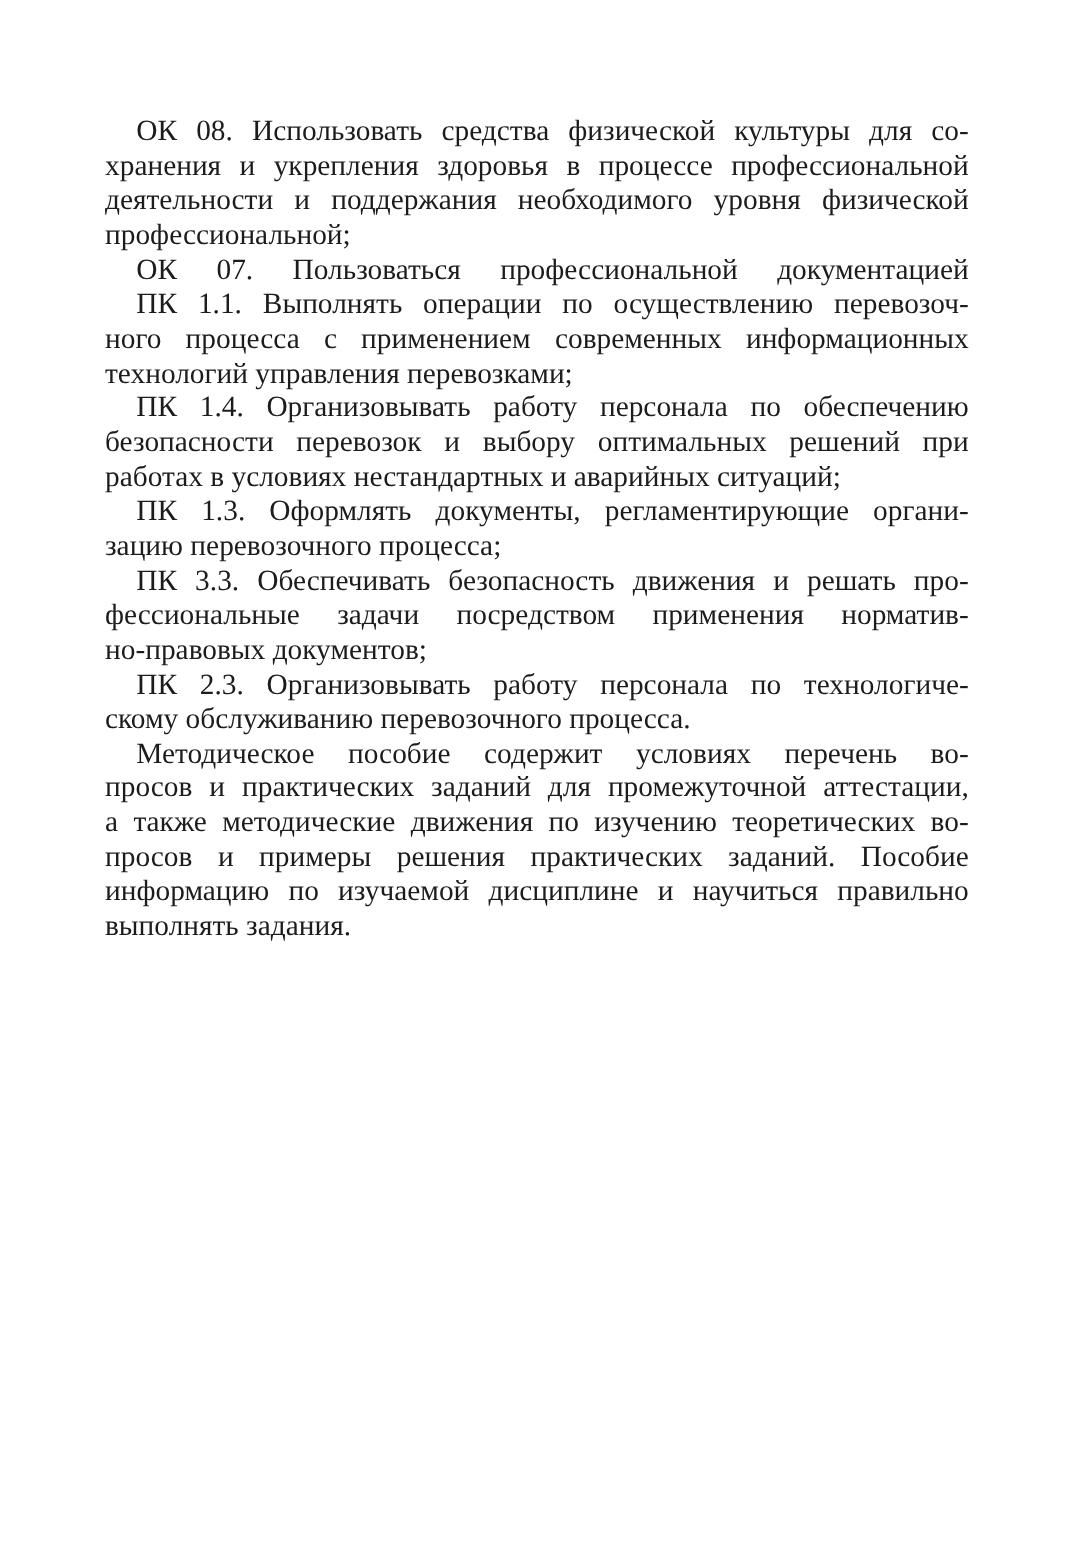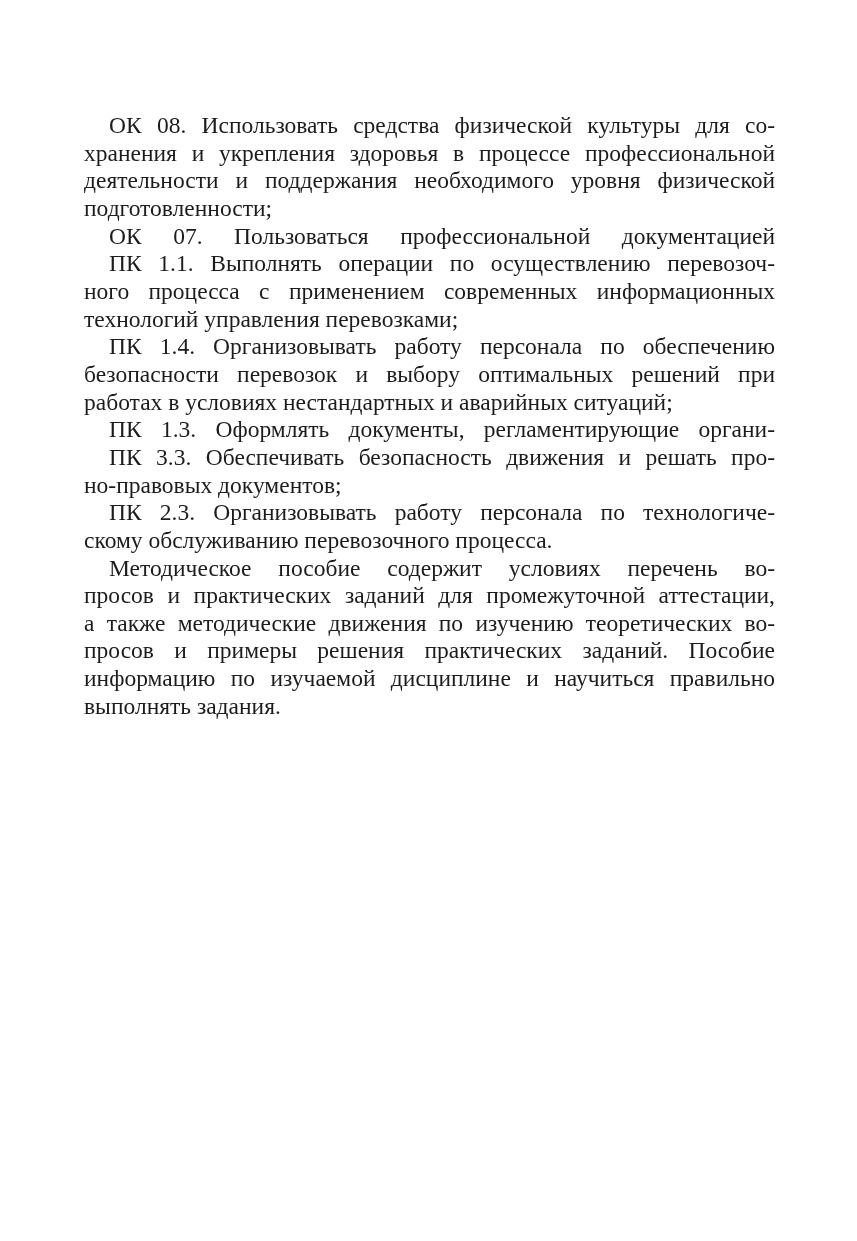--- a/index.html
+++ b/index.html
@@ -11,21 +11,21 @@
   .page {
     position: relative;
     width: 857px;
     height: 1241px;
     background: #ffffff;
     overflow: hidden;
   }
   .text-block {
     position: absolute;
     left: 84px;
-    top: 112px;
+    top: 92px;
     width: 691px;
     font-family: "Liberation Serif", "DejaVu Serif", serif;
     font-size: 23.5px;
     line-height: 27.65px;
     color: #1c1c1c;
     -webkit-font-smoothing: antialiased;
   }
   .paragraph {
     margin: 0;
     padding: 0;
@@ -47,40 +47,42 @@
 </style>
 </head>
 <body>
 
 <div class="page" style="background: rgb(255, 255, 255);">
   <div class="text-block" style="color: rgb(28, 28, 28);">
       <div class="paragraph">
         <div class="line first just">ОК 08. Использовать средства физической культуры для со-</div>
         <div class="line just">хранения и укрепления здоровья в процессе профессиональной</div>
         <div class="line just">деятельности и поддержания необходимого уровня физической</div>
-        <div class="line last">подготовленности;</div>
+        <div class="line last">профессиональной;</div>
       </div>
       <div class="paragraph">
         <div class="line first just">ОК 07. Пользоваться профессиональной документацией</div>
       </div>
       <div class="paragraph">
         <div class="line first just">ПК 1.1. Выполнять операции по осуществлению перевозоч-</div>
         <div class="line just">ного процесса с применением современных информационных</div>
         <div class="line last">технологий управления перевозками;</div>
       </div>
       <div class="paragraph">
         <div class="line first just">ПК 1.4. Организовывать работу персонала по обеспечению</div>
         <div class="line just">безопасности перевозок и выбору оптимальных решений при</div>
         <div class="line last">работах в условиях нестандартных и аварийных ситуаций;</div>
       </div>
       <div class="paragraph">
         <div class="line first just">ПК 1.3. Оформлять документы, регламентирующие органи-</div>
+        <div class="line last">зацию перевозочного процесса;</div>
       </div>
       <div class="paragraph">
         <div class="line first just">ПК 3.3. Обеспечивать безопасность движения и решать про-</div>
+        <div class="line just">фессиональные задачи посредством применения норматив-</div>
         <div class="line last">но-правовых документов;</div>
       </div>
       <div class="paragraph">
         <div class="line first just">ПК 2.3. Организовывать работу персонала по технологиче-</div>
         <div class="line last">скому обслуживанию перевозочного процесса.</div>
       </div>
       <div class="paragraph">
         <div class="line first just">Методическое пособие содержит условиях перечень во-</div>
         <div class="line just">просов и практических заданий для промежуточной аттестации,</div>
         <div class="line just">а также методические движения по изучению теоретических во-</div>

